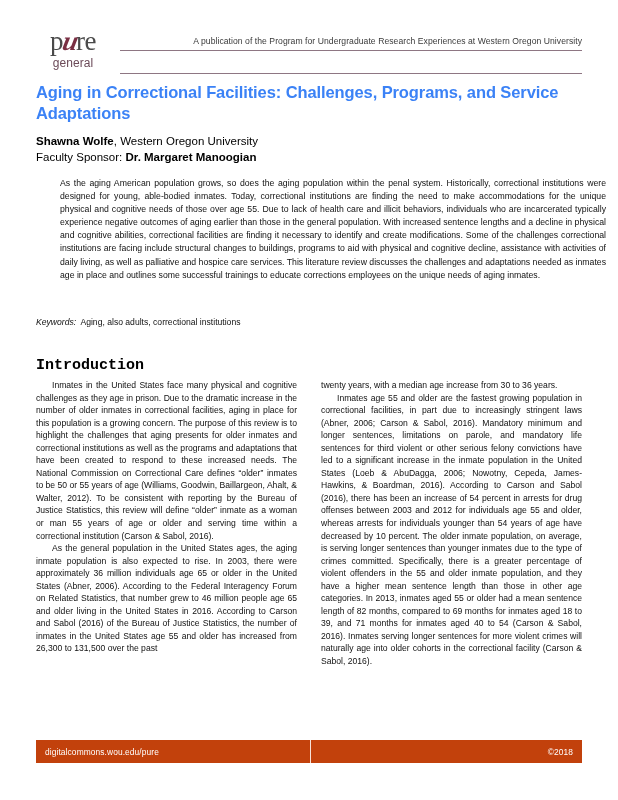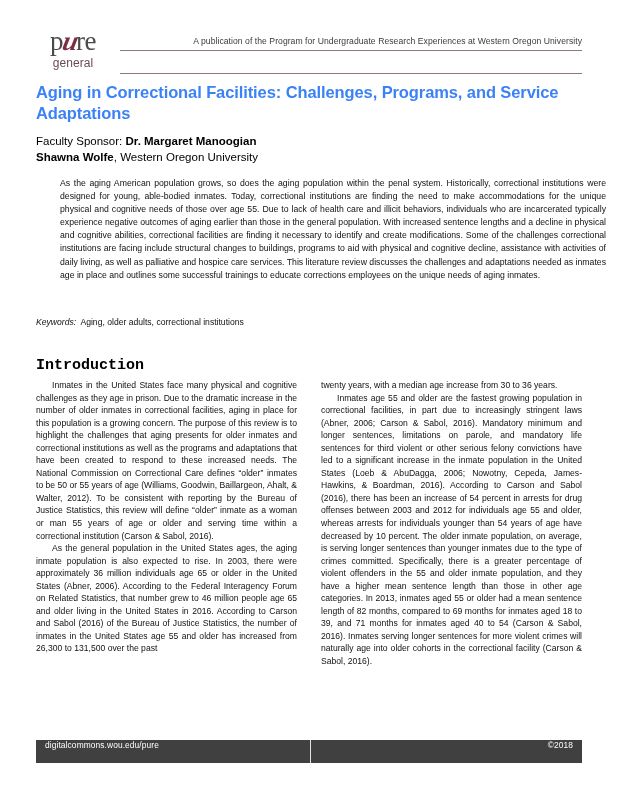--- a/index.html
+++ b/index.html
@@ -166,22 +166,23 @@
   .col p { margin: 0; }
   .col p.indent { text-indent: 16px; }
 
   
   .footer {
     position: absolute;
     left: 36px;
     right: 36px;
     bottom: 37px;
     height: 23px;
-    background: #404040;
+    background: #c2410c;
     display: flex;
+    align-items: center;
     color: #ffffff;
     margin-top: 12px;
   }
   .footer-left {
     flex: 0 0 auto;
     width: 274px;
     padding-left: 9px;
     box-sizing: border-box;
     font-size: 8.4px;
     letter-spacing: 0.1px;
@@ -212,27 +213,27 @@
       <div class="logo-sub">general</div>
     </div>
     <div class="masthead-rule"></div>
     <div class="masthead-tagline">A publication of the Program for Undergraduate Research Experiences at Western Oregon University</div>
     <div class="masthead-rule2"></div>
   </div>
 
   <div class="doc-title">Aging in Correctional Facilities: Challenges, Programs, and Service Adaptations</div>
 
   <div class="authors">
+    <div><span class="strong">Shawna Wolfe</span><span>, Western Oregon University</span></div>
     <div><span>Faculty Sponsor: </span><span class="strong">Dr. Margaret Manoogian</span></div>
-    <div><span class="strong">Shawna Wolfe</span><span>, Western Oregon University</span></div>
   </div>
 
   <div class="abstract">As the aging American population grows, so does the aging population within the penal system. Historically, correctional institutions were designed for young, able-bodied inmates. Today, correctional institutions are finding the need to make accommodations for the unique physical and cognitive needs of those over age 55. Due to lack of health care and illicit behaviors, individuals who are incarcerated typically experience negative outcomes of aging earlier than those in the general population. With increased sentence lengths and a decline in physical and cognitive abilities, correctional facilities are finding it necessary to identify and create modifications. Some of the challenges correctional institutions are facing include structural changes to buildings, programs to aid with physical and cognitive decline, assistance with activities of daily living, as well as palliative and hospice care services. This literature review discusses the challenges and adaptations needed as inmates age in place and outlines some successful trainings to educate corrections employees on the unique needs of aging inmates.</div>
 
-  <div class="keywords"><span class="kw-label">Keywords:</span>&nbsp; <span>Aging, older adults, correctional institutions</span></div>
+  <div class="keywords"><span class="kw-label">Keywords:</span>&nbsp; <span>Aging, also adults, correctional institutions</span></div>
 
   <div class="section-heading">Introduction</div>
 
   <div class="columns">
     <div class="col">
       <p class="indent">Inmates in the United States face many physical and cognitive challenges as they age in prison. Due to the dramatic increase in the number of older inmates in correctional facilities, aging in place for this population is a growing concern. The purpose of this review is to highlight the challenges that aging presents for older inmates and correctional institutions as well as the programs and adaptations that have been created to respond to these increased needs. The National Commission on Correctional Care defines “older” inmates to be 50 or 55 years of age (Williams, Goodwin, Baillargeon, Ahalt, &amp; Walter, 2012). To be consistent with reporting by the Bureau of Justice Statistics, this review will define “older” inmate as a woman or man 55 years of age or older and serving time within a correctional institution (Carson &amp; Sabol, 2016).</p>
       <p class="indent">As the general population in the United States ages, the aging inmate population is also expected to rise. In 2003, there were approximately 36 million individuals age 65 or older in the United States (Abner, 2006). According to the Federal Interagency Forum on Related Statistics, that number grew to 46 million people age 65 and older living in the United States in 2016. According to Carson and Sabol (2016) of the Bureau of Justice Statistics, the number of inmates in the United States age 55 and older has increased from 26,300 to 131,500 over the past</p>
     </div>
     <div class="col">
       <p>twenty years, with a median age increase from 30 to 36 years.</p>

